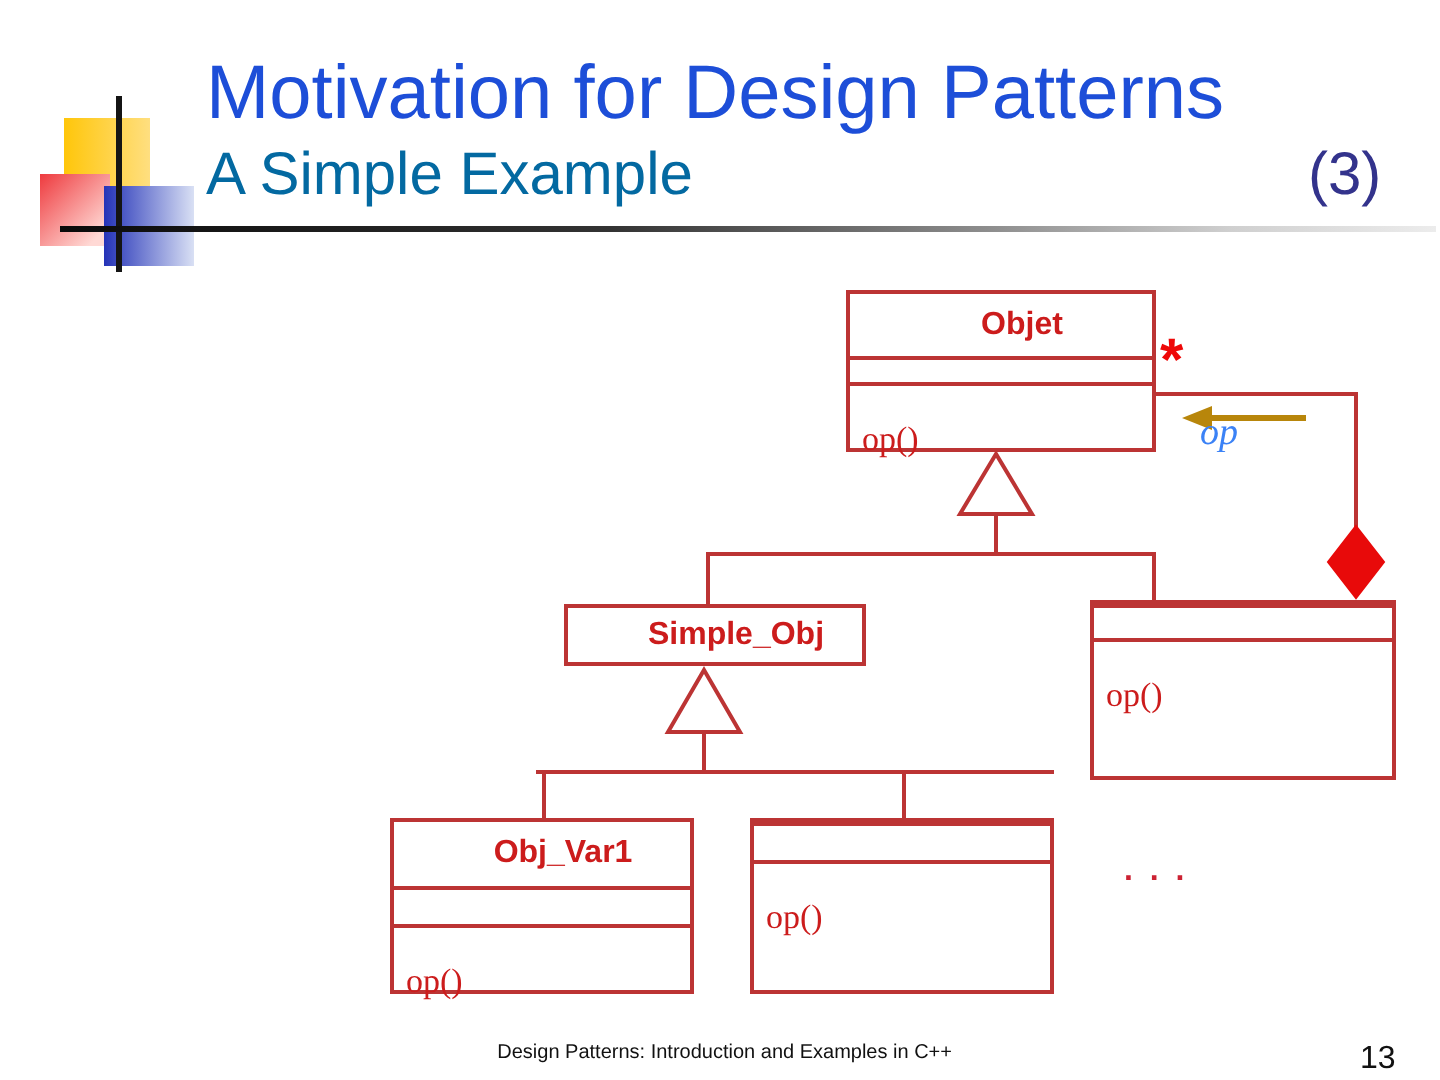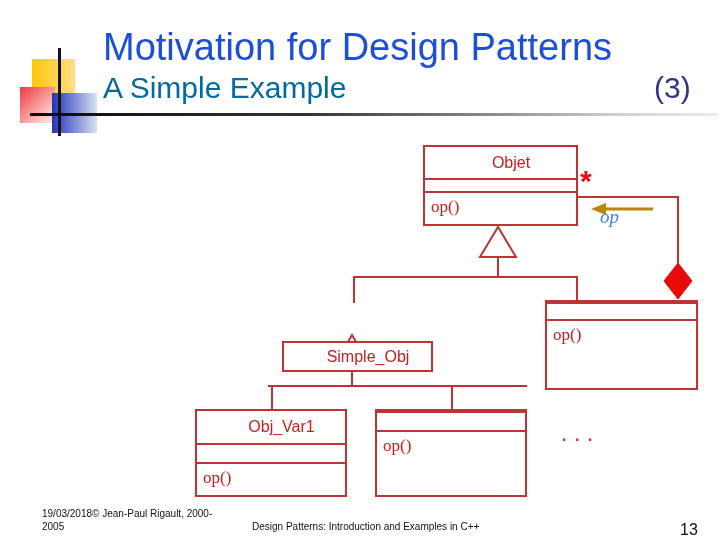--- a/index.html
+++ b/index.html
@@ -26,34 +26,34 @@
     position:absolute;left:103px;top:72px;font-size:30px;line-height:32px;color:#0369a1;white-space:nowrap;text-align:center;
   }
   .page-index{
     position:absolute;left:654px;top:72px;font-size:30px;line-height:32px;color:#33338c;
   }
   
   .uml-box{
     position:absolute;box-sizing:border-box;border:2px solid #bc3434;background:#ffffff;z-index:5;
   }
   .uml-name{
-    text-align:center;font-weight:normal;color:#cc1c1c;font-size:16px;
+    text-align:center;font-weight:bold;color:#cc1c1c;font-size:16px;
     display:flex;align-items:center;justify-content:center;padding-left:21px;
   }
   .uml-mid{box-sizing:border-box;border-top:2px solid #bc3434;}
   .uml-ops{
     box-sizing:border-box;border-top:2px solid #bc3434;
     font-family:"Liberation Serif",serif;font-size:17px;color:#cc1c1c;
-    padding:3px 0 0 6px;line-height:22px;
+    padding:16px 0 0 6px;line-height:22px;
   }
   #box-objet   {left:423px;top:145px;width:155px;height:81px;}
   #box-objet    .uml-name{height:31px;}
   #box-objet    .uml-mid{height:13px;}
   #box-objet    .uml-ops{height:33px;}
-  #box-simple  {left:282px;top:302px;width:151px;height:31px;margin-top:39px;}
+  #box-simple  {left:282px;top:302px;width:151px;height:31px;}
   #box-simple   .uml-name{height:27px;}
   #box-composite{left:545px;top:300px;width:153px;height:90px;}
   #box-composite .uml-name{height:31px;}
   #box-composite .uml-mid{height:17px;}
   #box-composite .uml-ops{height:38px;}
   #box-objvar1 {left:195px;top:409px;width:152px;height:88px;}
   #box-objvar1  .uml-name{height:32px;}
   #box-objvar1  .uml-mid{height:19px;}
   #box-objvar1  .uml-ops{height:33px;}
   #box-objvar2 {left:375px;top:409px;width:152px;height:88px;}
@@ -72,22 +72,22 @@
   .ellipsis{
     position:absolute;left:562px;top:427px;font-size:16px;font-weight:bold;
     color:#cc2233;letter-spacing:2px;z-index:6;
   }
   
   .footer-left{
     position:absolute;left:42px;top:507px;width:178px;
     font-size:10px;line-height:13px;color:#111111;
   }
   .footer-center{
-    position:absolute;left:252px;top:521px;width:240px;
-    font-size:10px;color:#111111;white-space:nowrap;
+    position:absolute;left:236px;top:521px;width:240px;
+    font-size:10px;color:#111111;white-space:nowrap;text-align:right;
   }
   .footer-page{
     position:absolute;left:680px;top:521px;font-size:16px;color:#111111;
   }
 </style>
 </head>
 <body>
 
 <div class="slide">
 
@@ -146,17 +146,16 @@
 
   <div class="uml-box" id="box-objvar2">
     <div class="uml-mid"></div>
     <div class="uml-ops">op()</div>
   </div>
 
   <div class="multiplicity-star">*</div>
   <div class="role-label">op</div>
   <div class="ellipsis">. . .</div>
 
-  <div class="footer-left">19/03/2018© Jean-Paul Rigault, 2000-2005</div>
   <div class="footer-center">Design Patterns: Introduction and Examples in C++</div>
   <div class="footer-page">13</div>
 
 </div>
 
 </body></html>

